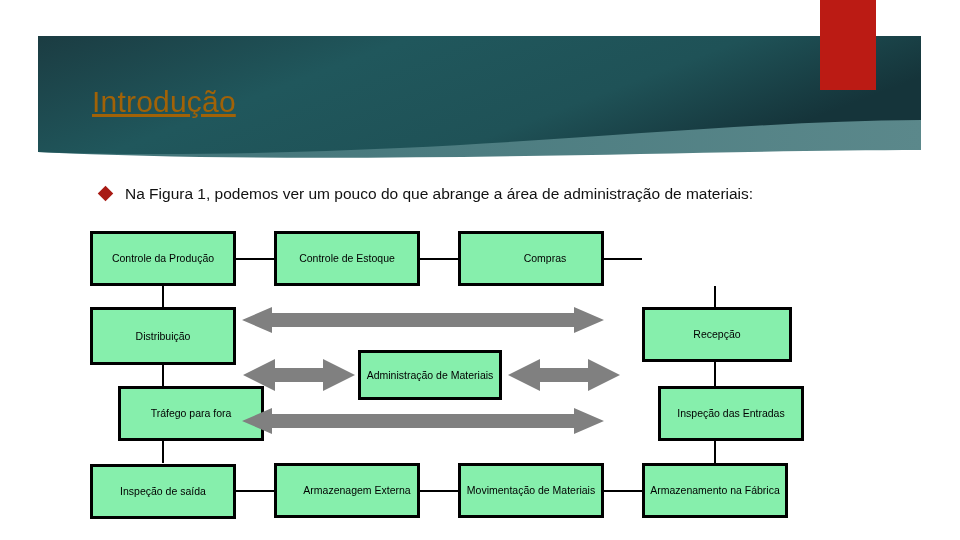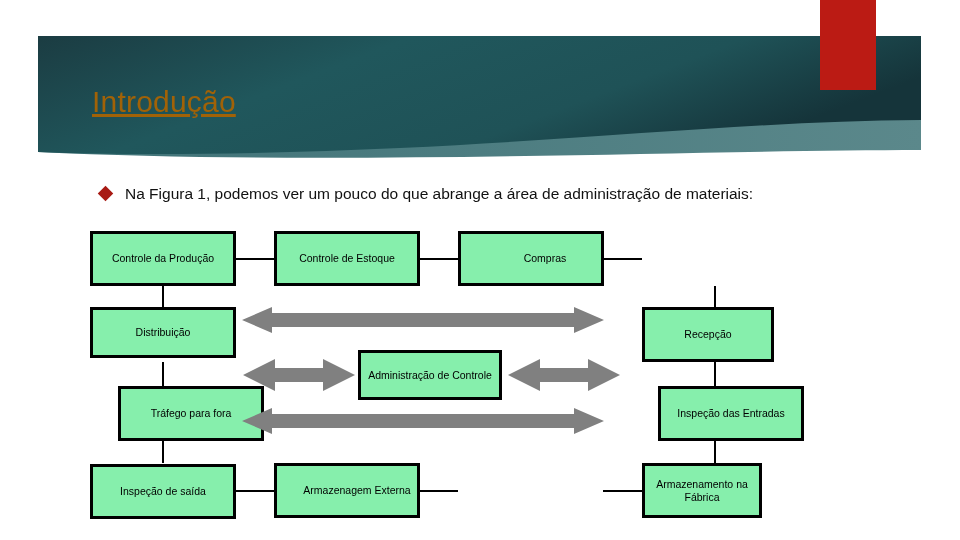--- a/index.html
+++ b/index.html
@@ -148,45 +148,48 @@
   <div class="node" style="left:90px;  top:231px; width:146px; height:55px;">
     <span>Controle da Produção</span>
   </div>
   <div class="node" style="left:274px; top:231px; width:146px; height:55px;">
     <span>Controle de Estoque</span>
   </div>
   <div class="node" style="left:458px; top:231px; width:146px; height:55px;padding-left:32px;">
     <span>Compras</span>
   </div>
 
-  <div class="node" style="left:90px;  top:307px; width:146px; height:51px;">
+  <div class="node" style="left:90px;  top:307px; width:146px; height:58px;">
     <span>Distribuição</span>
   </div>
-  <div class="node" style="left:642px; top:307px; width:132px; height:55px;">
+  <div class="node" style="left:642px; top:307px; width:150px; height:55px;">
     <span>Recepção</span>
   </div>
 
   <div class="node" style="left:358px; top:350px; width:144px; height:50px;">
-    <span>Administração de Controle</span>
+    <span>Administração de Materiais</span>
   </div>
 
   <div class="node" style="left:90px;  top:386px; width:146px; height:55px;margin-left:28px;">
     <span>Tráfego para fora</span>
   </div>
   <div class="node" style="left:642px; top:386px; width:146px; height:55px;margin-left:16px;">
     <span>Inspeção das Entradas</span>
   </div>
 
   <div class="node" style="left:90px;  top:464px; width:146px; height:55px;">
     <span>Inspeção de saída</span>
   </div>
   <div class="node" style="left:274px; top:463px; width:146px; height:55px;padding-left:24px;">
     <span>Armazenagem Externa</span>
   </div>
-  <div class="node" style="left:642px; top:463px; width:120px; height:55px;">
+  <div class="node" style="left:458px; top:463px; width:146px; height:55px;">
+    <span>Movimentação de Materiais</span>
+  </div>
+  <div class="node" style="left:642px; top:463px; width:146px; height:55px;">
     <span>Armazenamento na Fábrica</span>
   </div>
 
   <div class="arrow-wrap" style="left:242px; top:307px;">
     <svg width="362" height="26" viewBox="0 0 362 26">
       <polygon fill="#808080" points="0,13 30,0 30,6 332,6 332,0 362,13 332,26 332,20 30,20 30,26"></polygon>
     </svg>
   </div>
 
   <div class="arrow-wrap" style="left:243px; top:359px;">

